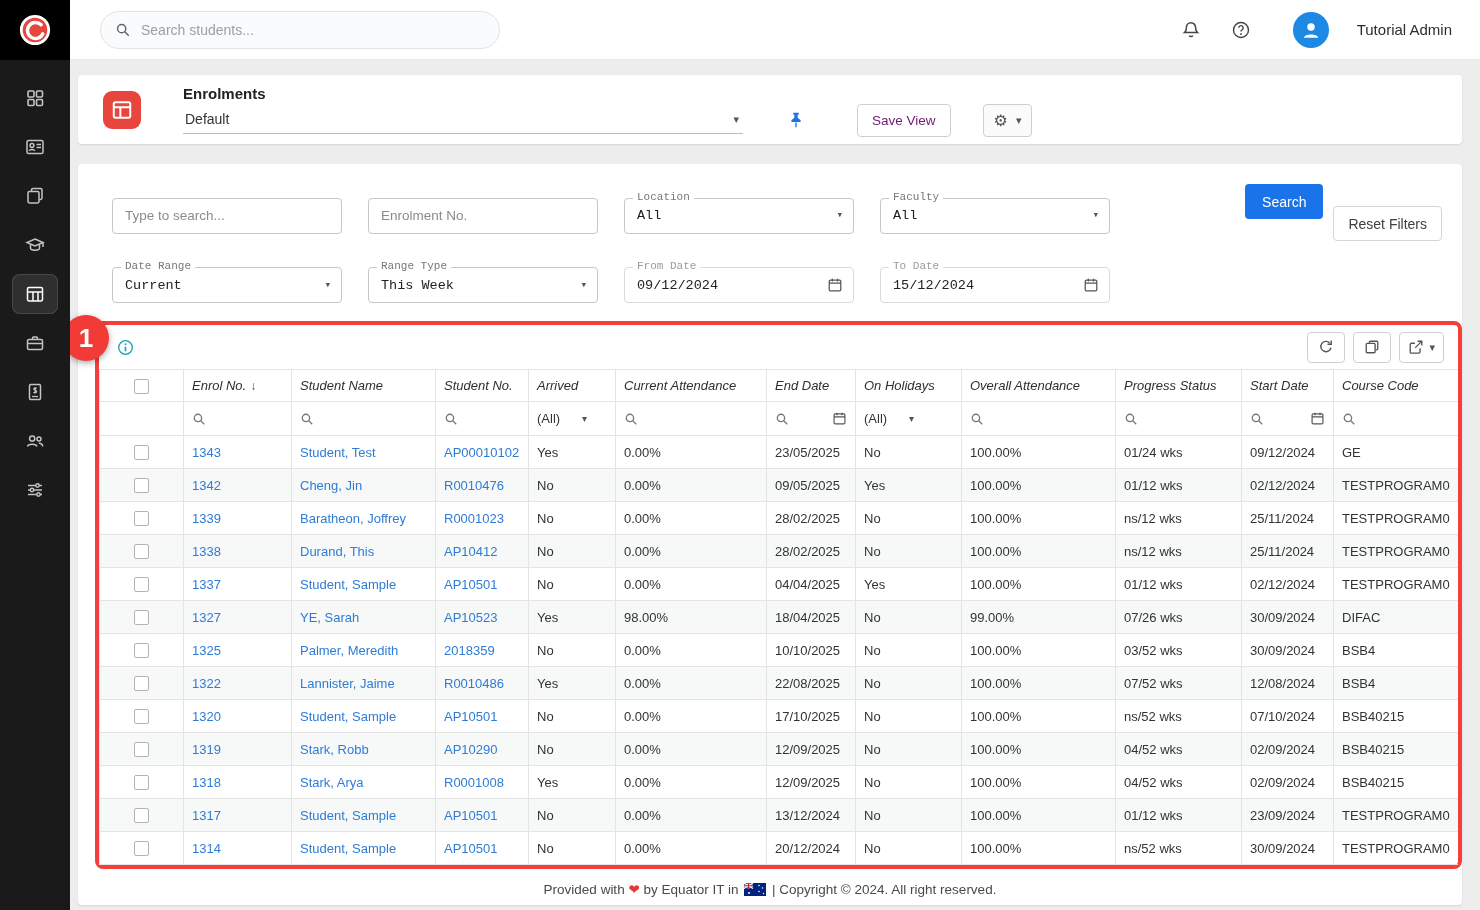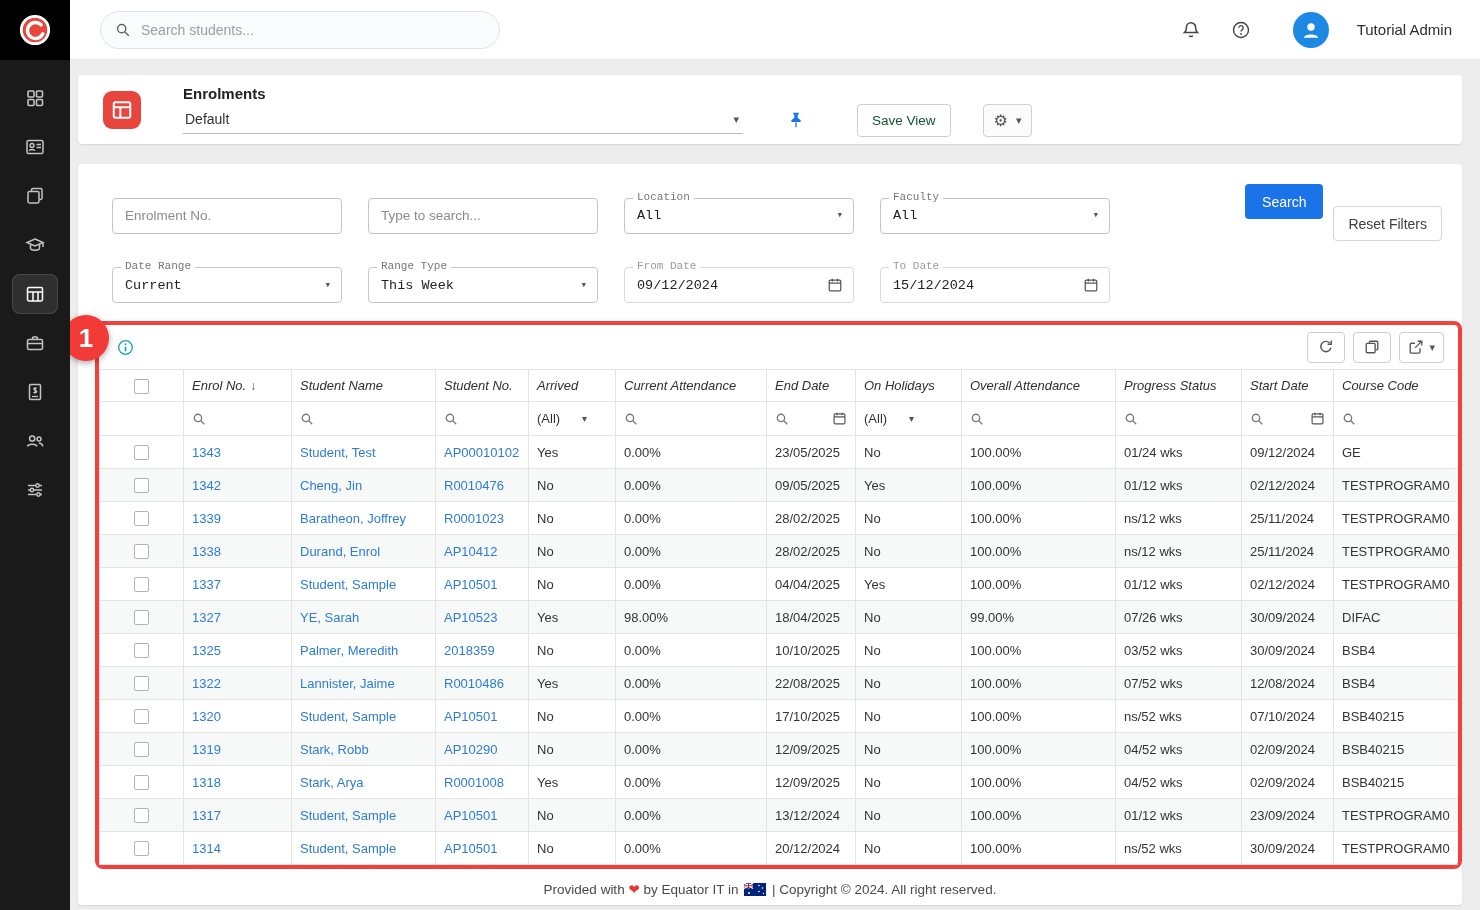--- a/index.html
+++ b/index.html
@@ -34,21 +34,21 @@
 
   .header-card { height:69px; display:flex; align-items:center; padding:0 20px 0 25px; margin-bottom:20px;gap:20px; }
   .app-icon { width:38px; height:38px; border-radius:9px; background:#e8453c; display:flex; align-items:center; justify-content:center; margin-right:22px; flex:0 0 auto; }
   .app-icon svg { width:22px; height:22px; color:#fff; }
   .title-block { width:560px; }
   .page-title { font-size:15px; font-weight:700; color:#222; margin-bottom:7px; }
   .view-select { display:flex; align-items:center; justify-content:space-between; border-bottom:1px solid #bdbdbd; padding:2px 4px 6px 2px; font-size:14px; color:#333; cursor:pointer; }
   .caret { color:#555; font-size:11px; line-height:1; }
   .pin-btn { margin:22px 0 0 24px; width:20px; height:20px; color:#1a73e8; cursor:pointer; }
   .pin-btn svg { width:18px; height:18px; }
-  .save-view-btn { margin:22px 0 0 30px; height:33px; padding:0 14px; background:#fff; border:1px solid #cfcfcf; border-radius:4px; font-size:13.5px; color:#14532d; cursor:pointer; font-family:inherit;text-align:center; }
+  .save-view-btn { margin:22px 0 0 30px; height:33px; padding:0 14px; background:#fff; border:1px solid #cfcfcf; border-radius:4px; font-size:13.5px; color:#701a75; cursor:pointer; font-family:inherit;text-align:center; }
   .gear-btn { margin:22px 0 0 12px; height:33px; padding:0 10px; background:#fbfbfb; border:1px solid #cfcfcf; border-radius:4px; color:#555; display:flex; align-items:center; gap:8px; cursor:pointer; font-size:16px; }
 
   
   .table-card { flex:1; display:flex; flex-direction:column; }
   .filters { padding:26px 20px 16px 34px; }
   .filter-row { display:flex; align-items:center; gap:26px; }
   .filter-row + .filter-row { margin-top:26px; }
   .text-input { width:230px; height:36px; border:1px solid #c6c6c6; border-radius:4px; padding:0 12px; font-size:13.5px; color:#333; outline:none; font-family:inherit; background:#fff; }
   .text-input::placeholder { color:#8b8b8b; }
   .fl-field { position:relative; width:230px; height:36px; border:1px solid #c6c6c6; border-radius:4px; display:flex; align-items:center; padding:0 10px 0 12px; background:#fff; cursor:pointer;font-family:Liberation Mono, monospace; }
@@ -234,22 +234,22 @@
       <div class="gear-btn">
         <span>⚙</span>
         <span class="caret">▾</span>
       </div>
     </section>
 
     <section class="card table-card">
 
       <div class="filters">
         <div class="filter-row">
+          <input class="text-input" type="text" placeholder="Type to search..." style="">
           <input class="text-input" type="text" placeholder="Enrolment No." style="">
-          <input class="text-input" type="text" placeholder="Type to search..." style="">
           <div class="fl-field">
             <span class="fl-label">Location</span>
             <span class="value">All</span>
             <span class="caret">▾</span>
           </div>
           <div class="fl-field">
             <span class="fl-label">Faculty</span>
             <span class="value">All</span>
             <span class="caret">▾</span>
           </div>
@@ -475,21 +475,21 @@
     <td>No</td>
     <td>100.00%</td>
     <td>ns/12 wks</td>
     <td>25/11/2024</td>
     <td>TESTPROGRAM0</td>
   </tr>
 
   <tr>
     <td class="cb-cell"><span class="cb"></span></td>
     <td><a class="lnk">1338</a></td>
-    <td><a class="lnk">Durand, Enrol</a></td>
+    <td><a class="lnk">Durand, This</a></td>
     <td><a class="lnk">AP10412</a></td>
     <td>No</td>
     <td>0.00%</td>
     <td>28/02/2025</td>
     <td>No</td>
     <td>100.00%</td>
     <td>ns/12 wks</td>
     <td>25/11/2024</td>
     <td>TESTPROGRAM0</td>
   </tr>

